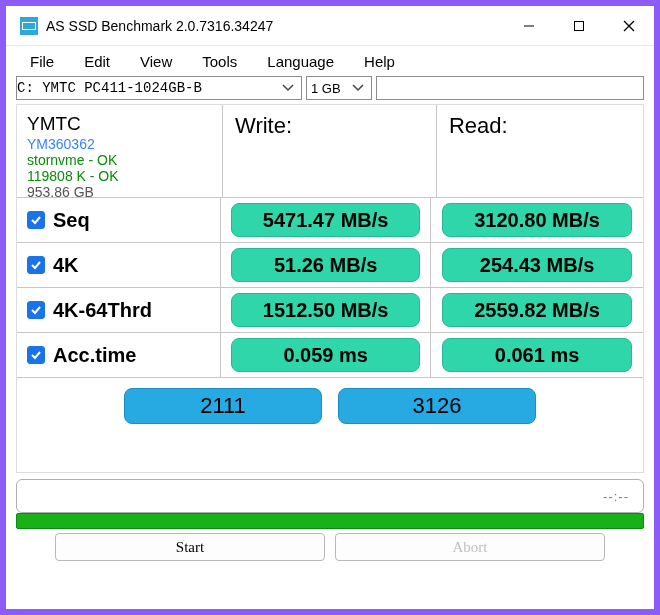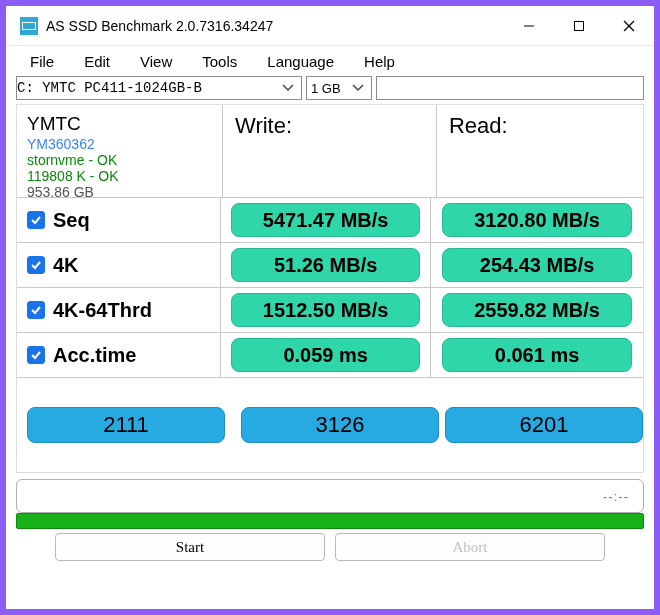--- a/index.html
+++ b/index.html
@@ -149,21 +149,21 @@
   }
   .score-row .c1 {
     font-size: 26px;
     height: 94px;
     align-items: flex-start;
     padding-top:10px;
   }
   .score-row .score-cell {
     flex: 1 1 auto;
     display:flex;
-    flex-direction: row;
+    flex-direction: column;
     align-items:center;
     gap:6px;
     padding:10px 10px;
     height:94px;
   }
   .score-top { display:flex; gap:16px; }
   .bpill {
     background:#27a9e1;
     color:#000;
     font-size:22px;
@@ -356,21 +356,20 @@
           <div class="pill">0.061 ms</div>
         </div>
     </div>
 
     <div class="grid-row score-row">
       <div class="score-cell">
         <div class="score-top">
           <div class="bpill">2111</div>
           <div class="bpill">3126</div>
         </div>
-        <div class="bpill">6201</div>
       </div>
     </div>
   </div>
 
   <div class="progress-area">
     <span>--:--</span>
   </div>
   <div class="green-bar"></div>
 
   <div class="button-row">

